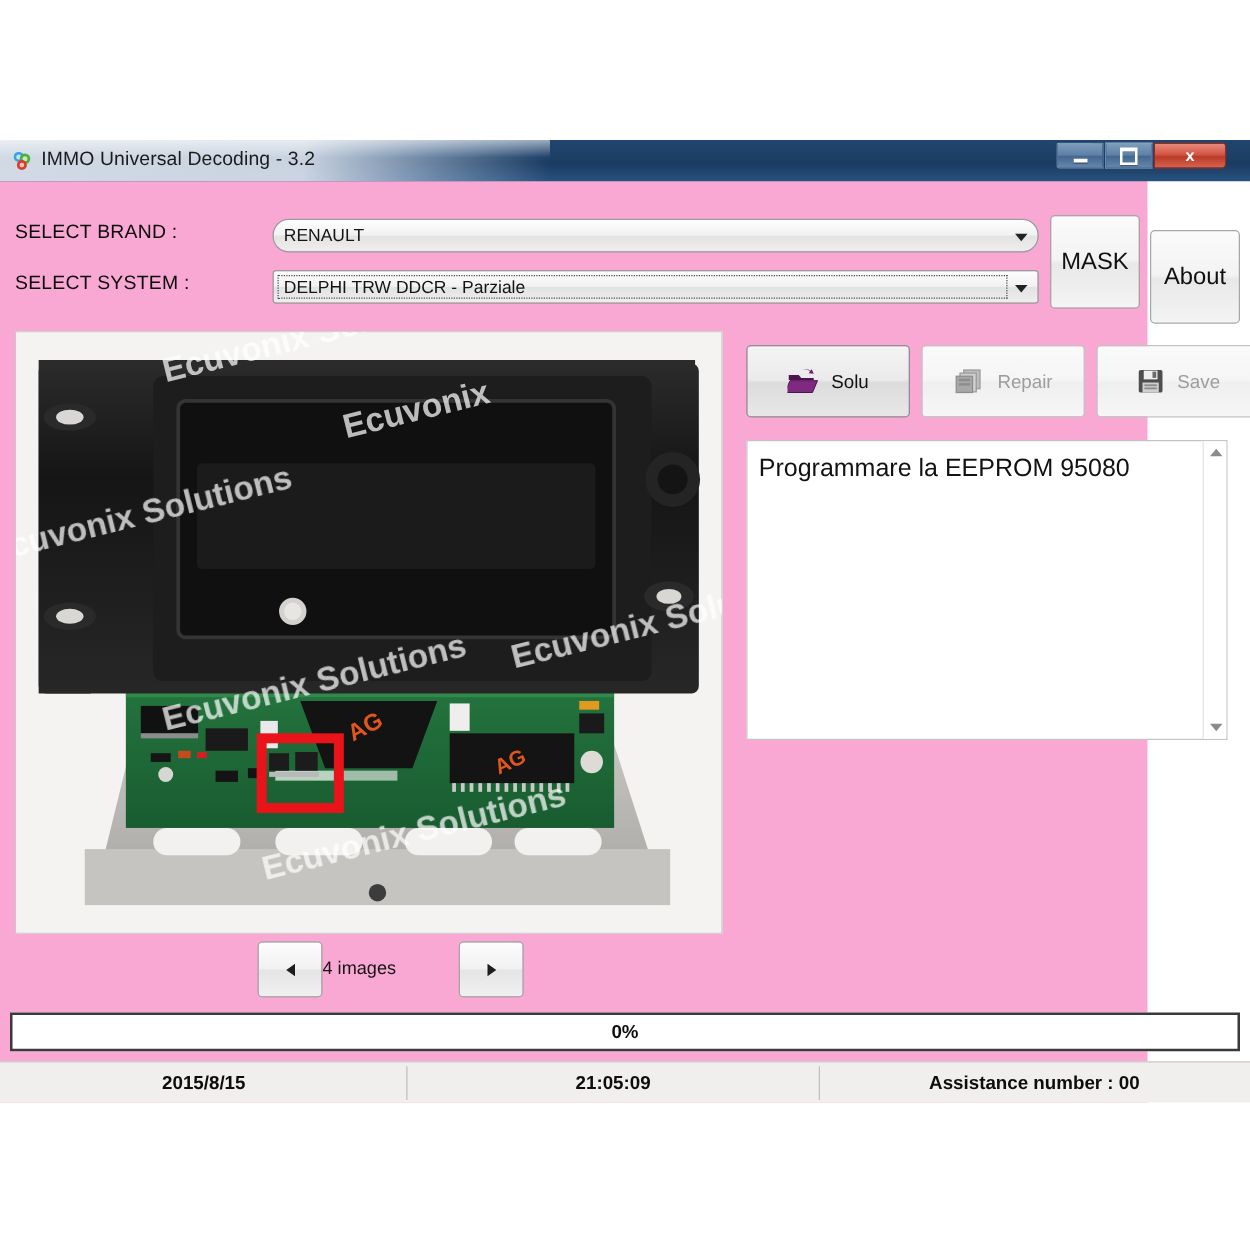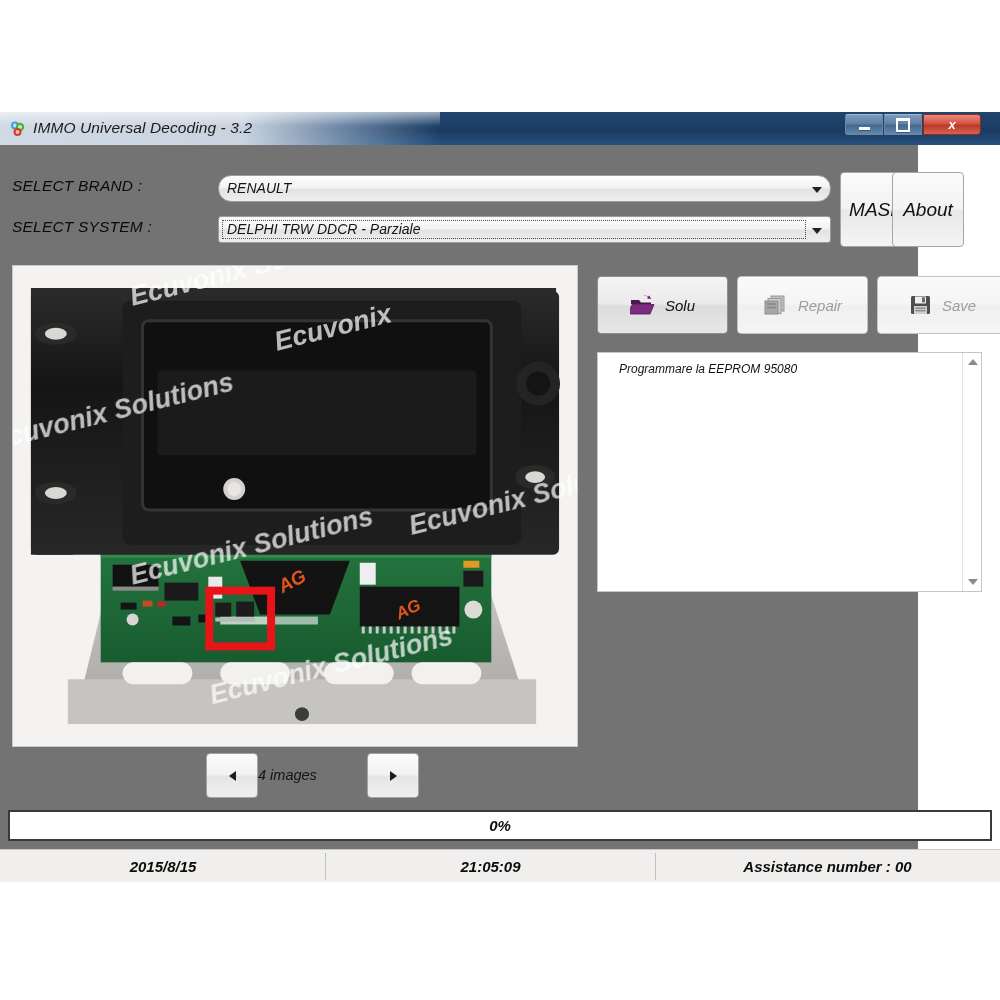--- a/index.html
+++ b/index.html
@@ -11,23 +11,22 @@
     overflow: hidden;
     font-family: "Liberation Sans", sans-serif;
   }
 
   #app-window {
     position: absolute;
     left: 0px;
     top: 112px;
     width: 918px;
     height: 770px;
-    background: #737373;
-    box-sizing: border-box;
-    font-style: italic;
+    background: #f9a8d4;
+    box-sizing: border-box;
   }
 
   
   #title-bar {
     position: absolute;
     left: 0; top: 0;
     width: 1000px;
     height: 33px;
     background: linear-gradient(to bottom, #20456e 0%, #1d3f66 45%, #1a3a60 55%, #27527f 100%);
     overflow: hidden;
@@ -157,21 +156,21 @@
     height: 75px;
     background: linear-gradient(to bottom, #fbfbfb 0%, #f3f3f3 48%, #e8e8e8 52%, #f4f4f4 100%);
     border: 1px solid #a6a6a6;
     border-radius: 4px;
     box-sizing: border-box;
     display: flex; align-items: center; justify-content: center;
     font-size: 19px;
     color: #101010;
   }
   #btn-mask { left: 840px; }
-  #btn-about { left: 892px; }
+  #btn-about { left: 920px; margin-top: 12px; }
 
   
   #image-panel {
     position: absolute;
     left: 12px; top: 153px;
     width: 566px;
     height: 482px;
     background: #fcfcfc;
     border: 1px solid #c8c8c8;
     box-sizing: border-box;
@@ -251,23 +250,23 @@
   #text-panel {
     position: absolute;
     left: 597px; top: 240px;
     width: 385px; height: 240px;
     background: #ffffff;
     border: 1px solid #c4c4c4;
     box-sizing: border-box;
   }
   #text-content {
     position: absolute;
-    left: 21px; top: 8px;
+    left: 9px; top: 8px;
     right: 22px;
-    font-size: 12px;
+    font-size: 20px;
     color: #121212;
     line-height: 1.4;
     white-space: pre-wrap;
   }
   #text-scrollbar {
     position: absolute;
     right: 0; top: 0;
     width: 19px; height: 100%;
     background: #ffffff;
     border-left: 1px solid #e2e2e2;

